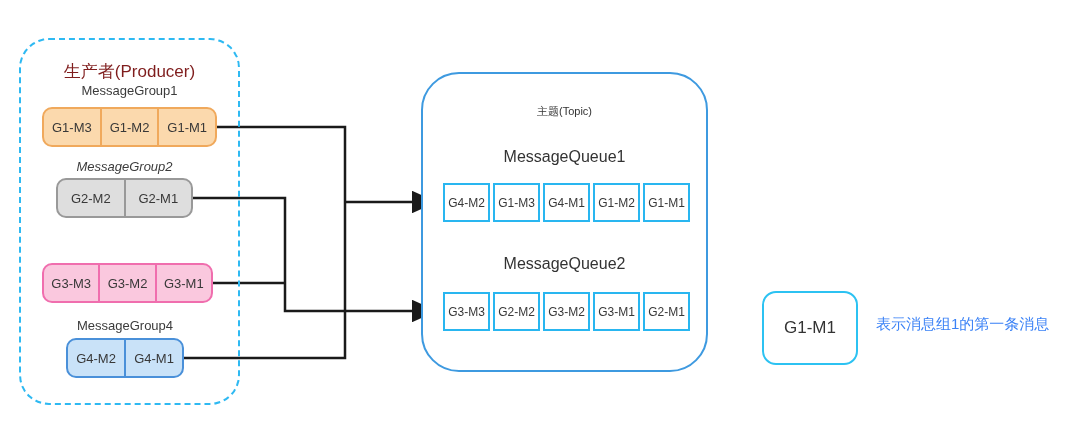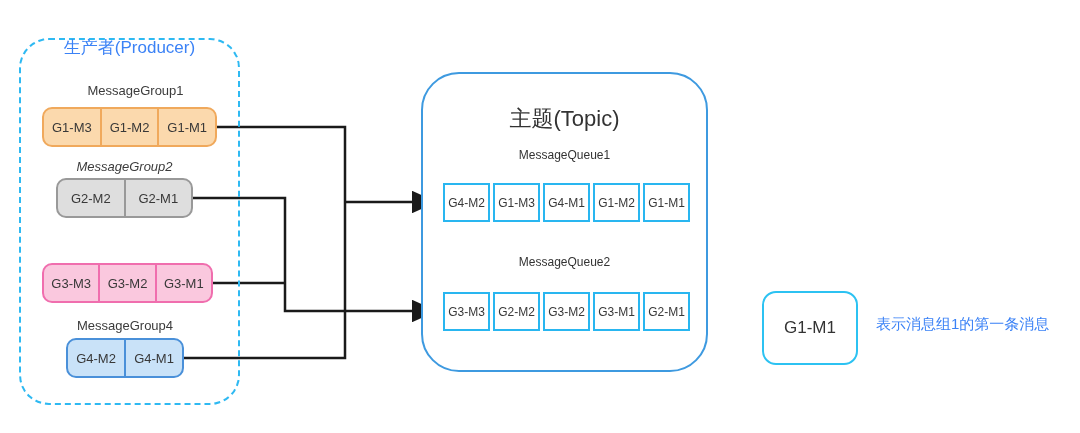--- a/index.html
+++ b/index.html
@@ -24,24 +24,24 @@
 
   
   .producer-box {
     left: 19px; top: 38px;
     width: 221px; height: 367px;
     border: 2.5px dashed #2eb9f2;
     border-radius: 30px;
     background: transparent;
   }
   .producer-title {
-    left: 19px; top: 36px; width: 221px;
+    left: 19px; top: 60px; width: 221px;
     text-align: center;
     font-size: 17px;
-    color: #3b82f6;
+    color: #7f1d1d;
   }
 
   .group-label {
     text-align: center;
     font-size: 13px;
     color: #3b3b3b;
   }
   .group-row {
     display: flex;
     border-radius: 10px;
@@ -59,47 +59,47 @@
   }
   .g1 { background: #fbd9ad; border: 2px solid #f0a95c; }
   .g1 .cell + .cell { border-left: 2px solid #f0a95c; }
   .g2 { background: #dedede; border: 2px solid #999999; }
   .g2 .cell + .cell { border-left: 2px solid #999999; }
   .g3 { background: #fac8de; border: 2px solid #f06eae; }
   .g3 .cell + .cell { border-left: 2px solid #f06eae; }
   .g4 { background: #c9e2f8; border: 2px solid #4a90d9; }
   .g4 .cell + .cell { border-left: 2px solid #4a90d9; }
 
-  .pos-g1-label { left: 48px; top: 83px; width: 175px; text-align: center; }
+  .pos-g1-label { left: 42px; top: 83px; width: 175px; text-align: center; }
   .pos-g1-row   { left: 42px; top: 107px; width: 175px; }
   .pos-g2-label { left: 56px; top: 159px; width: 137px; font-style: italic; }
   .pos-g2-row   { left: 56px; top: 178px; width: 137px; }
   .pos-g3-label { left: 42px; top: 240px; width: 171px; }
   .pos-g3-row   { left: 42px; top: 263px; width: 171px; }
   .pos-g4-label { left: 66px; top: 318px; width: 118px; }
   .pos-g4-row   { left: 66px; top: 338px; width: 118px; }
 
   
   .topic-box {
     left: 421px; top: 72px;
     width: 287px; height: 300px;
     border: 2px solid #3e9ae0;
     border-radius: 38px;
     background: #ffffff;
   }
   .topic-title {
     left: 421px; top: 104px; width: 287px;
     text-align: center;
-    font-size: 22px;
+    font-size: 11px;
     color: #333333;
   }
   .queue-label {
     left: 421px; width: 287px;
     text-align: center;
-    font-size: 12px;
+    font-size: 16px;
     color: #333333;
   }
   .queue-label-1 { top: 148px; }
   .queue-label-2 { top: 255px; }
   .queue-row {
     left: 443px;
     display: flex;
     gap: 3px;
   }
   .queue-row-1 { top: 183px; }

